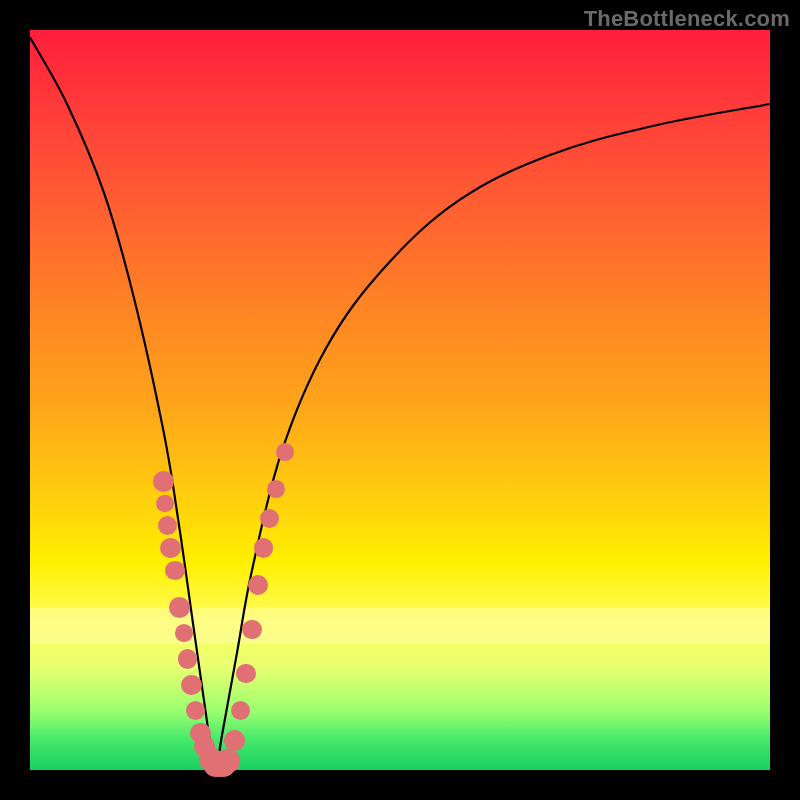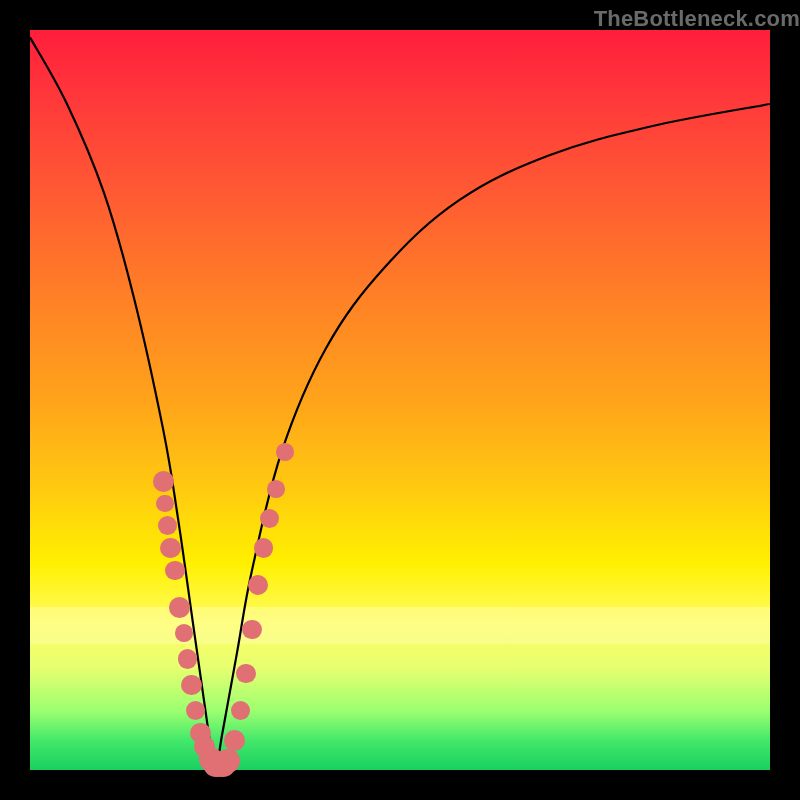--- a/index.html
+++ b/index.html
@@ -26,21 +26,21 @@
       #fff000 72%,
       #fffd60 80%,
       #e8ff70 86%,
       #9cff70 92%,
       #44e86a 96%,
       #18d060 100%);
   }
   .watermark {
     position: absolute;
     top: 6px;
-    right: 0;
+    right: 10px;
     font-family: Arial, Helvetica, sans-serif;
     font-size: 22px;
     font-weight: 600;
     color: #6a6a6a;
     letter-spacing: 0.2px;
     z-index: 40;
   }
   svg.curve {
     position: absolute;
     left: 0; top: 0;

